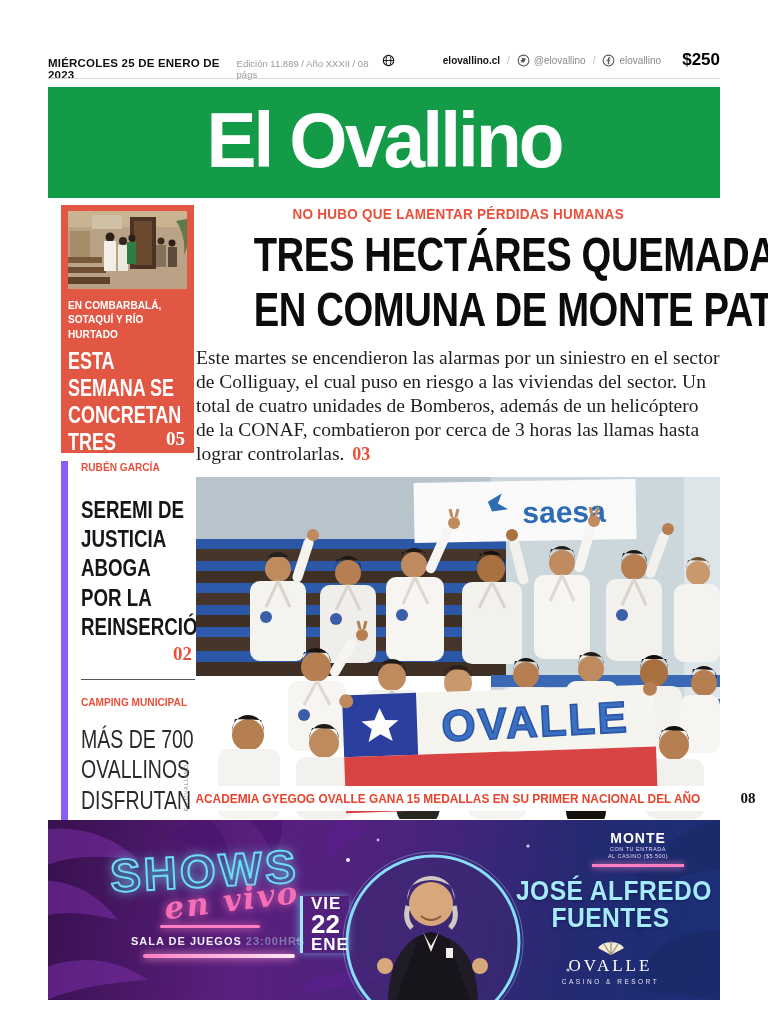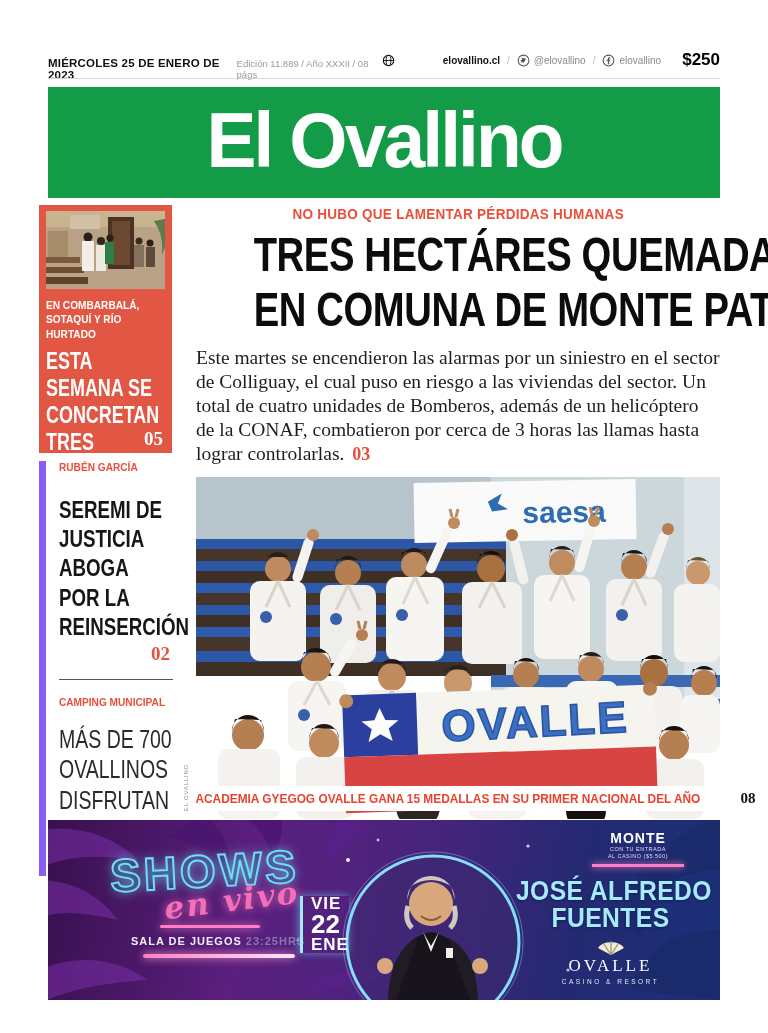--- a/index.html
+++ b/index.html
@@ -22,21 +22,21 @@
   .price { font-size:17px; font-weight:bold; color:#000; margin-left:14px; }
   .toprule { position:absolute; top:78px; left:48px; right:48px; height:1px; background:#d8d8d8; }
 
   
   .masthead { position:absolute; top:87px; left:48px; width:672px; height:111px;
               background:#149b48; display:flex; align-items:center; justify-content:center; }
   .masthead-title { color:#fff; font-weight:bold; font-size:78px; letter-spacing:-3px;
                     transform:scaleX(.96); line-height:1; padding-bottom:6px; }
 
   
-  .sidebar { position:absolute; top:205px; left:39px; width:133px; }
+  .sidebar { position:absolute; top:205px; left:61px; width:133px; }
   .main: {}
   .main-col { position:absolute; top:205px; left:196px; width:524px; }
 
   
   .cond { transform:scaleX(.78); transform-origin:0 0; width:128%; }
   .cond-sm { transform:scaleX(.92); transform-origin:0 0; width:108%; }
 
   
   .story-box { position:relative; width:133px; height:248px; background:#e25744; padding:6px 7px; }
   .box-photo { width:119px; height:78px; display:block; }
@@ -458,21 +458,21 @@
           <circle cx="337" cy="146" r="8" fill="#d9a77c"></circle>
           <circle cx="432" cy="146" r="8" fill="#d9a77c"></circle>
           <rect x="398" y="128" width="7" height="10" fill="#f2efe8"></rect>
         </g>
       </g>
     </svg>
 
     <div class="neon-shows">SHOWS</div>
     <div class="neon-envivo">en vivo</div>
     <div class="neon-bar-sm"></div>
-    <div class="ad-venue"><span>SALA DE JUEGOS </span><span class="ad-time">23:25HRS</span></div>
+    <div class="ad-venue"><span>SALA DE JUEGOS </span><span class="ad-time">23:00HRS</span></div>
     <div class="neon-bar-lg"></div>
 
     <div class="ad-datebox">
       <div class="ad-day">VIE</div>
       <div class="ad-daynum">22</div>
       <div class="ad-month">ENE</div>
     </div>
 
     <div class="ad-free">
       <div class="ad-free-label">MONTE</div>

